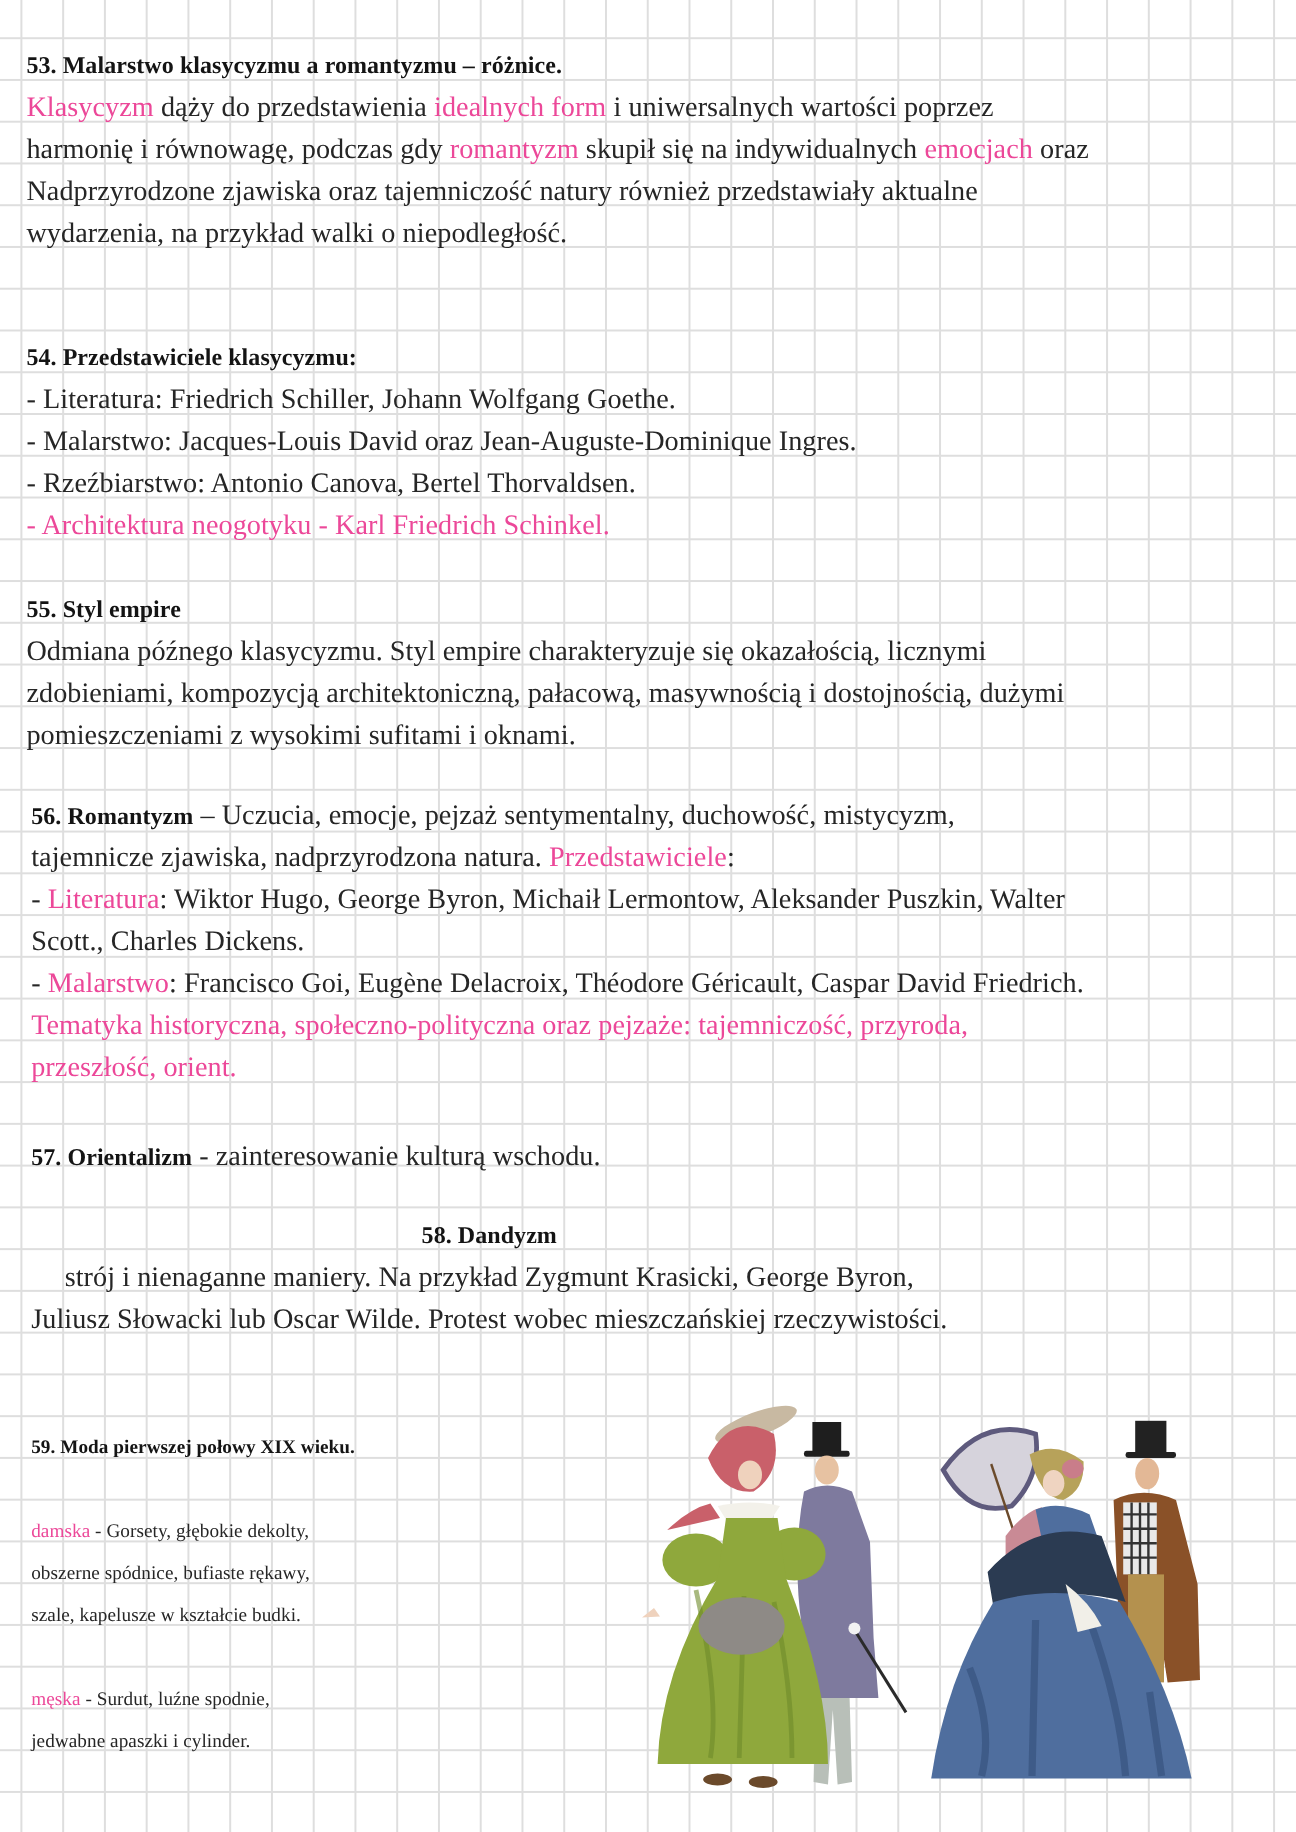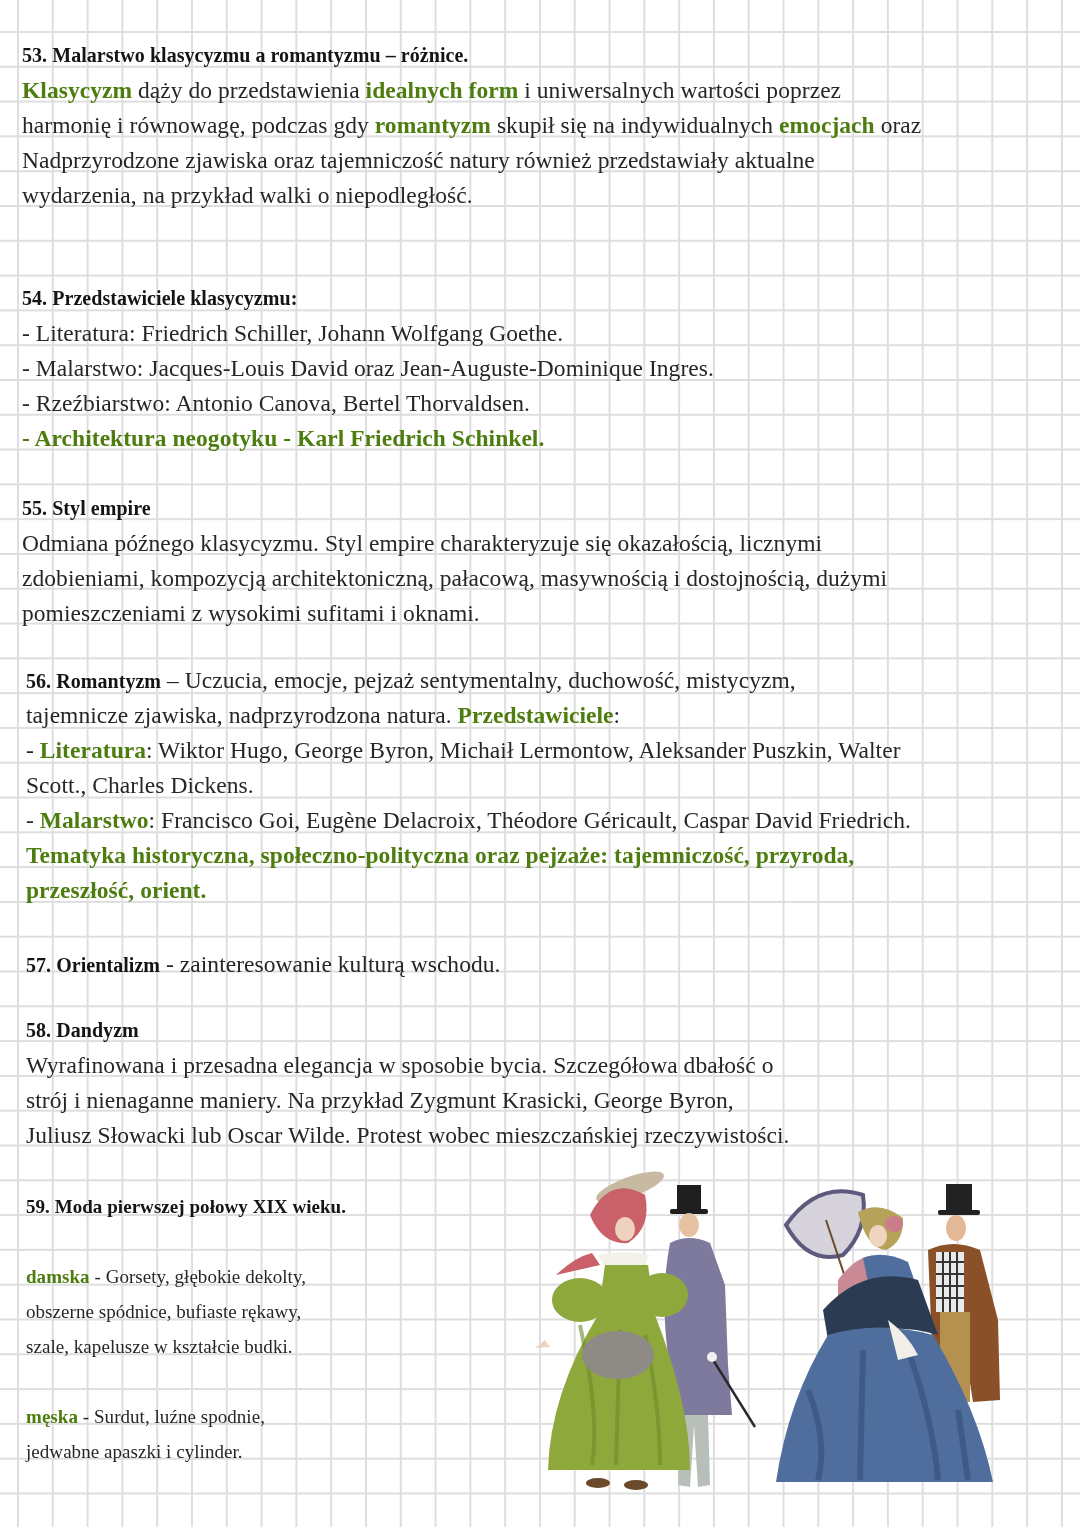--- a/index.html
+++ b/index.html
@@ -19,23 +19,23 @@
     }
     .page { position: absolute; left: 0; top: 0; width: 1080px; height: 1527px; }
     .block { position: absolute; left: 22px; }
     .line {
       font-size: 23.5px;
       line-height: 35px;
       height: 35px;
       white-space: nowrap;
       letter-spacing: 0.05px;
     }
-    .b { font-weight: bold; color: #4d7c0f; }
+    .b { font-weight: normal; color: #ec4899; }
     .h { font-weight: bold; color: #141414; font-size: 20px; }
-    .fashion .line { font-size: 19px; }
+    .fashion .line { font-size: 16px; }
 
     
     .illu { position: absolute; }
     svg { display: block; }
   </style>
 </head>
 <body>
 
 <div class="page">
 
@@ -83,23 +83,22 @@
     <div class="line b">Tematyka historyczna, społeczno-polityczna oraz pejzaże: tajemniczość, przyroda,</div>
     <div class="line b">przeszłość, orient.</div>
   </div>
 
   <div class="block" style="top:947px; left:26px;">
     <div class="line">
       <span class="h">57. Orientalizm</span><span> - zainteresowanie kulturą wschodu.</span>
     </div>
   </div>
 
-  <div class="block" style="top:1013px; left:26px;">
+  <div class="block" style="top:1013px; left:26px;text-align:center;">
     <div class="line h">58. Dandyzm</div>
-    <div class="line">Wyrafinowana i przesadna elegancja w sposobie bycia. Szczegółowa dbałość o</div>
     <div class="line">strój i nienaganne maniery. Na przykład Zygmunt Krasicki, George Byron,</div>
     <div class="line">Juliusz Słowacki lub Oscar Wilde. Protest wobec mieszczańskiej rzeczywistości.</div>
   </div>
 
   <div class="block fashion" style="top:1189px; left:26px;">
     <div class="line h">59. Moda pierwszej połowy XIX wieku.</div>
     <div class="line" style="height:35px;"></div>
     <div class="line">
       <span class="b">damska</span><span> - Gorsety, głębokie dekolty,</span>
     </div>

